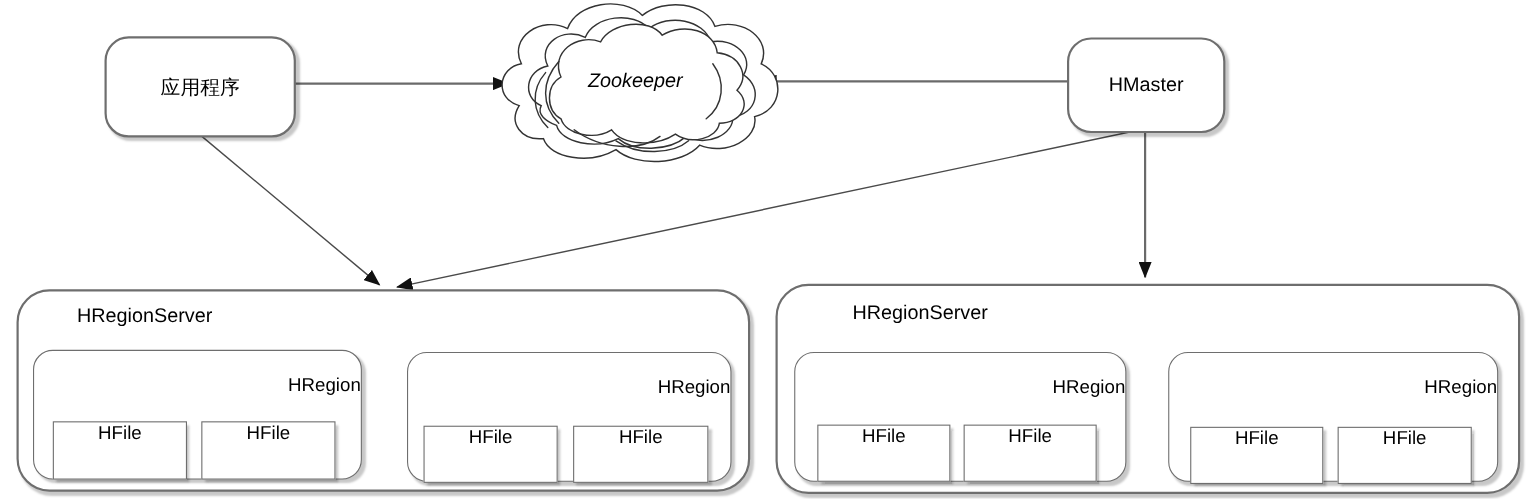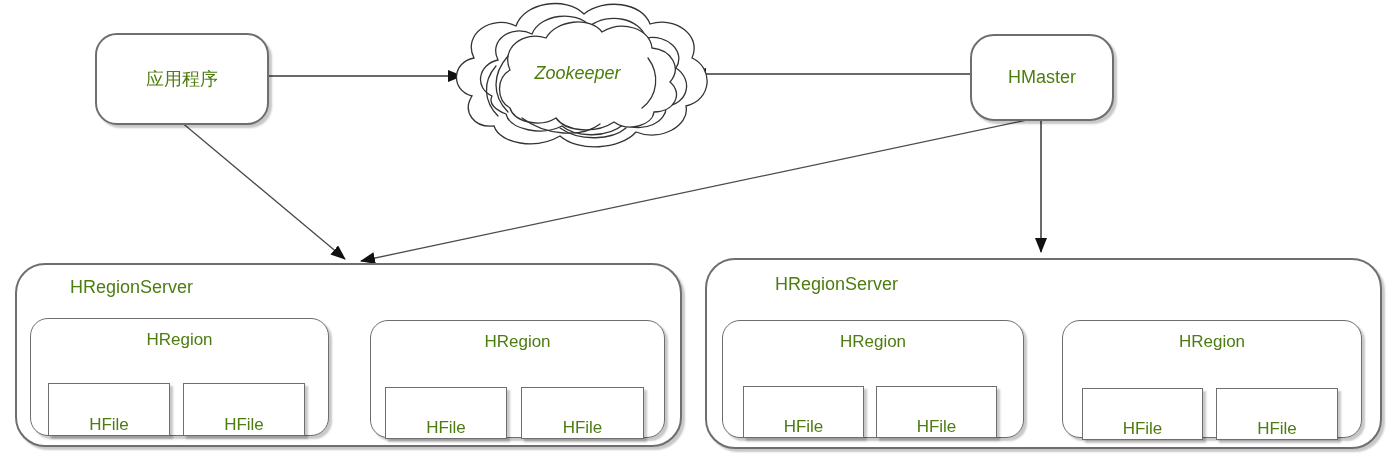--- a/index.html
+++ b/index.html
@@ -1,59 +1,59 @@
 <!DOCTYPE html>
 <html><head>
 <meta charset="utf-8">
 <style>
   html,body { margin:0; padding:0; background:#fff; }
   .canvas {
     position:relative; width:1396px; height:454px; background:#fff;
-    font-family:"Liberation Sans", sans-serif; color:#4d7c0f; overflow:hidden;
+    font-family:"Liberation Sans", sans-serif; color:#000000; overflow:hidden;
   }
   .layer { position:absolute; left:0; top:0; width:1396px; height:454px; }
 
   .node {
     position:absolute; background:#fff;
     border:2px solid #6e6e6e; border-radius:22px;
     box-shadow:3px 3px 2px rgba(0,0,0,0.22);
     display:flex; align-items:center; justify-content:center;
     font-size:18px;
   }
   .app      { left:95px;  top:33px; width:170px; height:88px; }
-  .hmaster  { left:970px; top:34px; width:140px; height:83px;border-radius:24px; }
+  .hmaster  { left:970px; top:34px; width:140px; height:83px; }
 
   .server {
     position:absolute; background:#fff;
     border:2px solid #6e6e6e; border-radius:30px;
     box-shadow:3px 3px 2px rgba(0,0,0,0.22);
   }
   .server-0 { left:15px;  top:263px; width:663px; height:180px; }
   .server-1 { left:705px; top:258px; width:673px; height:187px; }
   .server-label { position:absolute; font-size:18px; white-space:nowrap; }
   .server-0 .server-label { left:53px; top:12px; }
   .server-1 .server-label { left:68px; top:14px; }
 
   .region {
     position:absolute; background:#fff;
     border:1.5px solid #6e6e6e; border-radius:18px;
     box-shadow:3px 3px 2px rgba(0,0,0,0.22);
   }
-  .region-label { position:absolute; top:11px; left:0; width:100%; text-align:center; font-size:17px; }
+  .region-label { position:absolute; top:21px; left:0; width:100%; text-align:right; font-size:17px; }
 
   .region-a { left:13px;  top:53px; width:297px; height:116px; }
   .region-b { left:353px; top:55px; width:293px; height:116px; }
   .region-c { left:15px;  top:60px; width:300px; height:116px; }
   .region-d { left:355px; top:60px; width:298px; height:116px; }
 
   .hfile {
     position:absolute; background:#fff;
     border:1.5px solid #6e6e6e;
     box-shadow:3px 3px 2px rgba(0,0,0,0.22);
-    display:flex; align-items:flex-end; justify-content:center;
+    display:flex; align-items:flex-start; justify-content:center;
     font-size:17px;
   }
   .region-a .hfile-0 { left:17px;  top:64px; width:120px; height:51px; }
   .region-a .hfile-1 { left:152px; top:64px; width:120px; height:51px; }
   .region-b .hfile-0 { left:14px;  top:66px; width:120px; height:50px; }
   .region-b .hfile-1 { left:150px; top:66px; width:121px; height:50px; }
   .region-c .hfile-0 { left:20px;  top:65px; width:119px; height:50px; }
   .region-c .hfile-1 { left:153px; top:65px; width:119px; height:50px; }
   .region-d .hfile-0 { left:19px;  top:67px; width:119px; height:50px; }
   .region-d .hfile-1 { left:153px; top:67px; width:120px; height:50px; }

